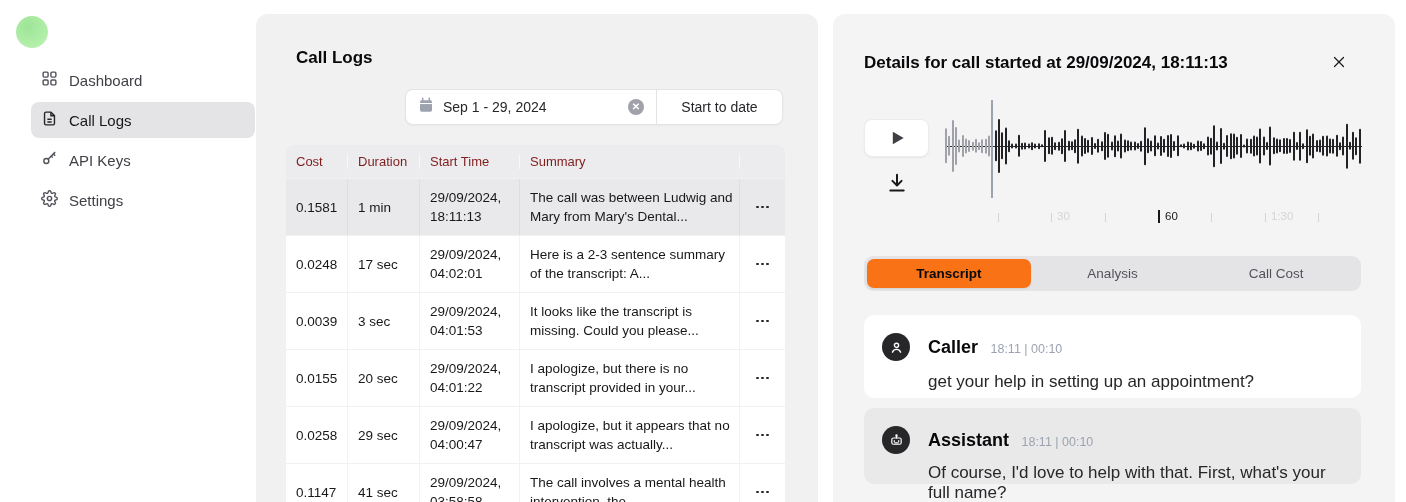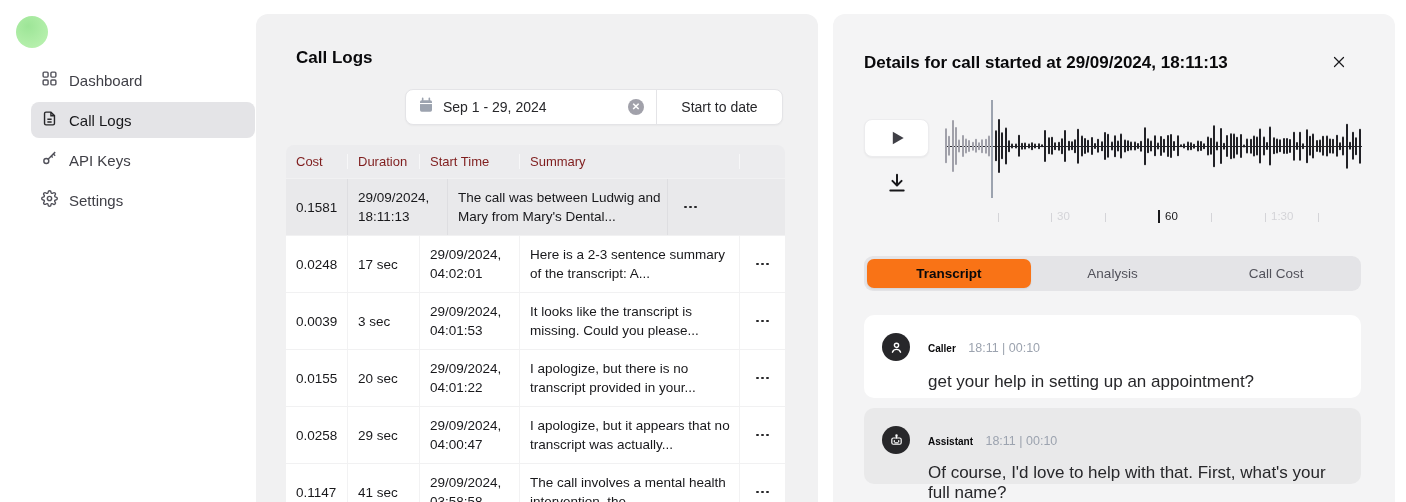--- a/index.html
+++ b/index.html
@@ -72,21 +72,21 @@
   .tab { flex:1; display:flex; align-items:center; justify-content:center; font-size:13.5px;
     color:#52525b; border-radius:7px; cursor:pointer; }
   .tab.active { background:#f97316; color:#09090b; font-weight:700; box-shadow:0 1px 2px rgba(0,0,0,0.08); }
 
   .msg { position:absolute; left:31px; width:497px; border-radius:10px; padding:18px 18px 16px 18px; }
   .msg-caller { top:301px; height:83px; background:#fff; }
   .msg-assistant { top:394px; height:76px; background:#e9e9ea; }
   .msg-head { display:flex; align-items:center; gap:18px; }
   .avatar { width:28px; height:28px; border-radius:50%; background:#27272a; display:flex;
     align-items:center; justify-content:center; flex:0 0 auto; }
-  .msg-name { font-size:10px; font-weight:700; color:#09090b; }
+  .msg-name { font-size:18px; font-weight:700; color:#09090b; }
   .msg-meta { font-size:12.5px; color:#9ca3af; margin-left:8px; }
   .msg-text { margin-left:46px; margin-top:9px; font-size:17px; color:#27272a; }
   .msg-caller .msg-text { margin-top:11px; }
 </style>
 </head>
 <body>
 
 <div class="sidebar">
   <div class="logo"></div>
   <div class="nav">
@@ -155,20 +155,21 @@
     <div class="thead">
       <div class="th c-cost">Cost</div>
       <div class="th c-dur">Duration</div>
       <div class="th c-time">Start Time</div>
       <div class="th c-sum">Summary</div>
       <div class="th c-act" style="border-right:none"></div>
     </div>
 
     <div class="trow selected">
       <div class="td c-cost">0.1581</div>
+      <div class="td c-dur">1 min</div>
       <div class="td c-time">29/09/2024, 18:11:13</div>
       <div class="td c-sum">The call was between Ludwig and Mary from Mary's Dental...</div>
       <div class="td c-act">
           <span class="dots">
             <i></i>
             <i></i>
             <i></i>
           </span>
         </div>
     </div>

